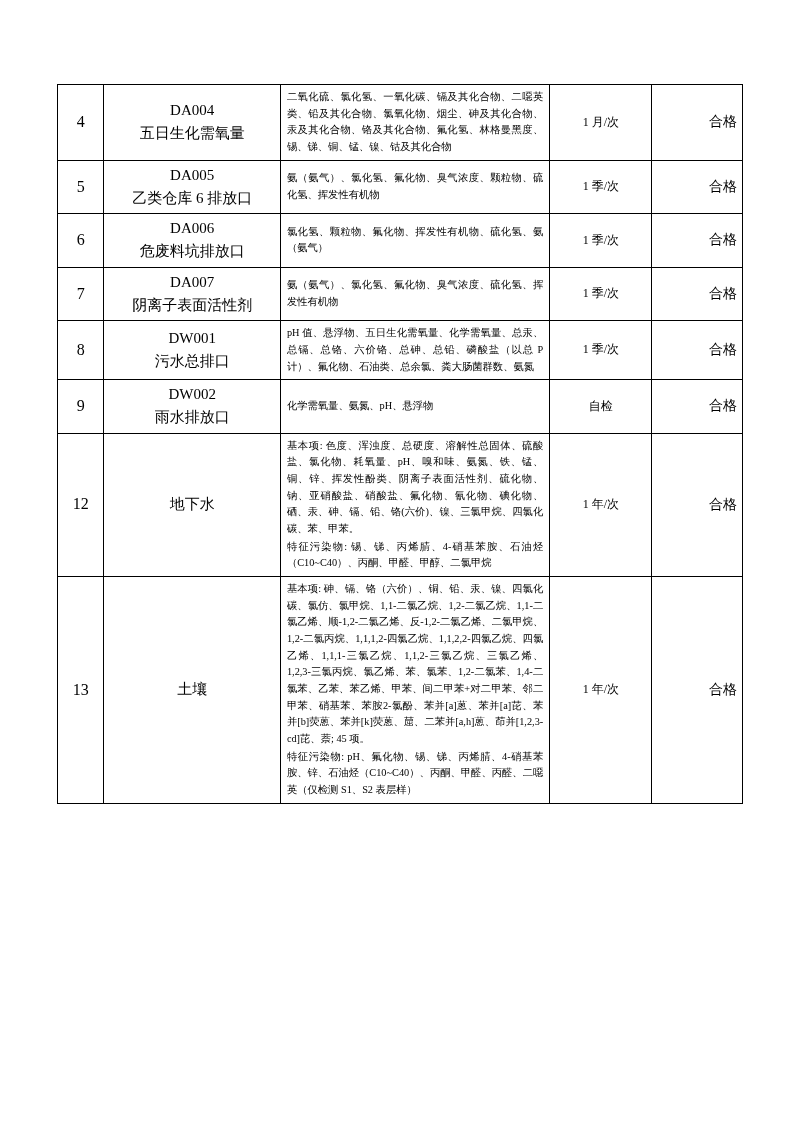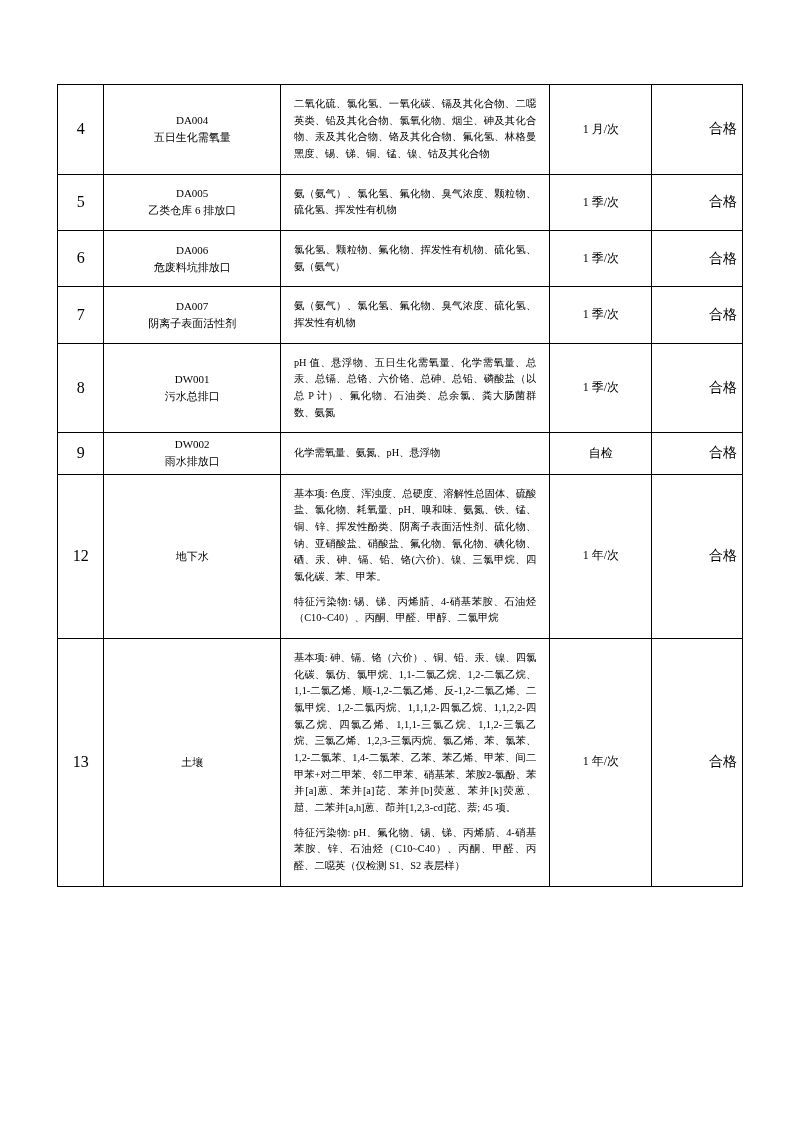--- a/index.html
+++ b/index.html
@@ -38,32 +38,32 @@
   col.c-freq  { width: 88px; }
   col.c-res   { width: 78px; }
 
   .cell-no {
     text-align: center;
     font-size: 16px;
     line-height: 1.3;
   }
   .cell-name {
     text-align: center;
-    font-size: 11px;
+    font-size: 15px;
     line-height: 1.55;
   }
   .cell-items {
     text-align: justify;
     text-align-last: left;
     font-size: 10.3px;
     line-height: 1.62;
     padding: 5px 7px;
   }
   .cell-items p {
-    margin: 8px;
+    margin: 1px;
     text-indent: 0;
   }
   .cell-freq {
     text-align: center;
     font-size: 12px;
     line-height: 1.3;
   }
   .cell-res {
     text-align: right;
     font-size: 14px;

